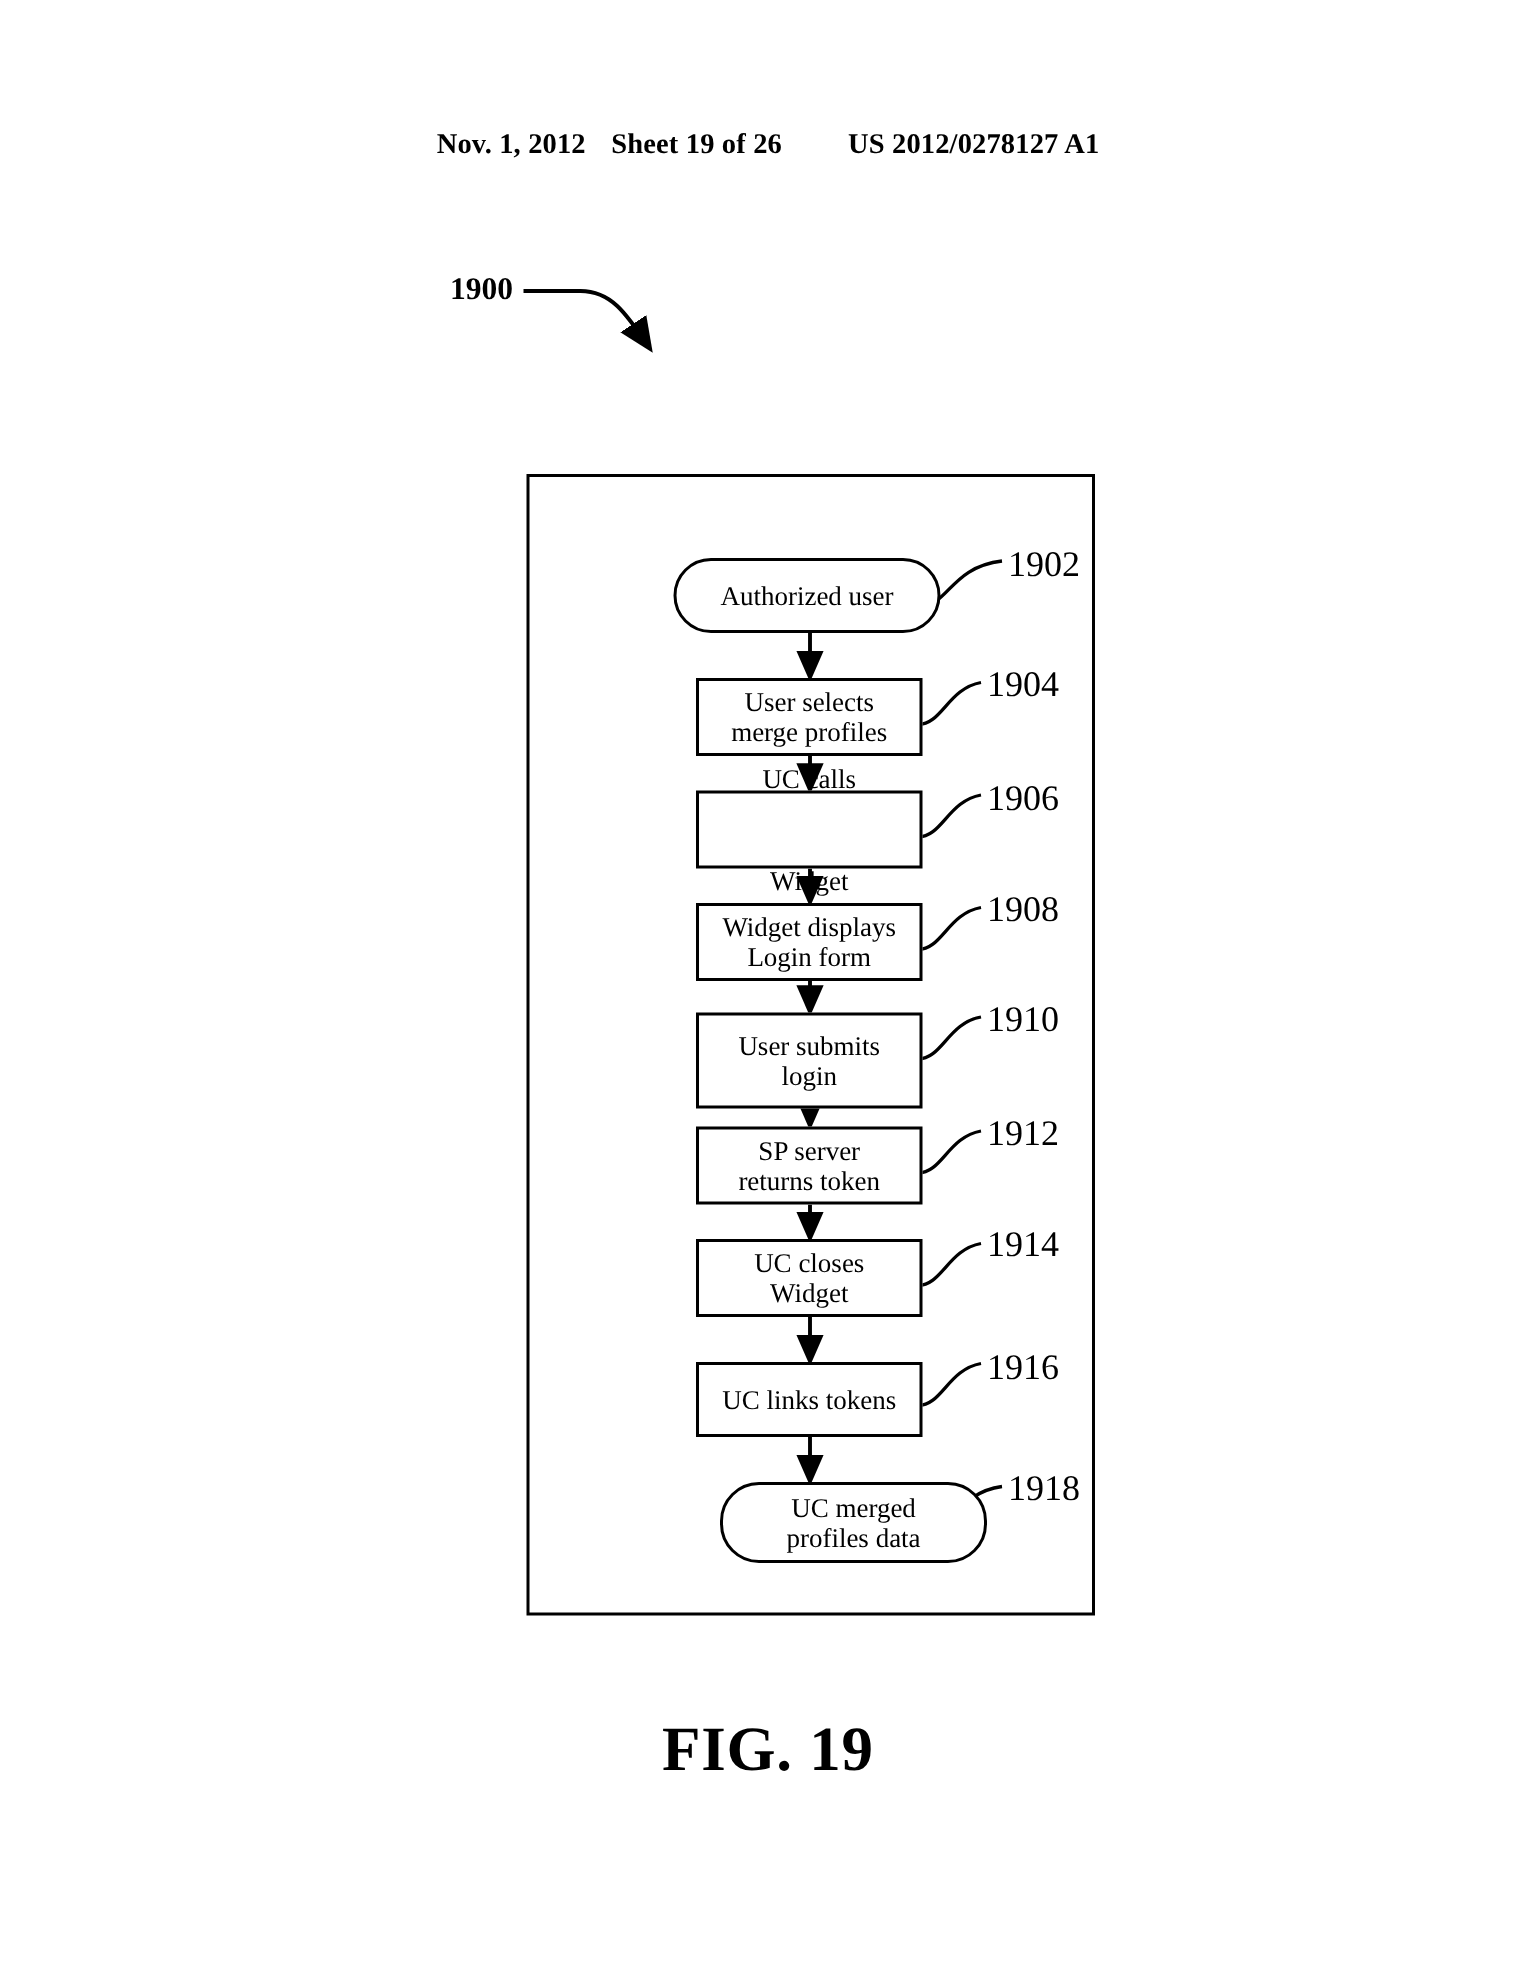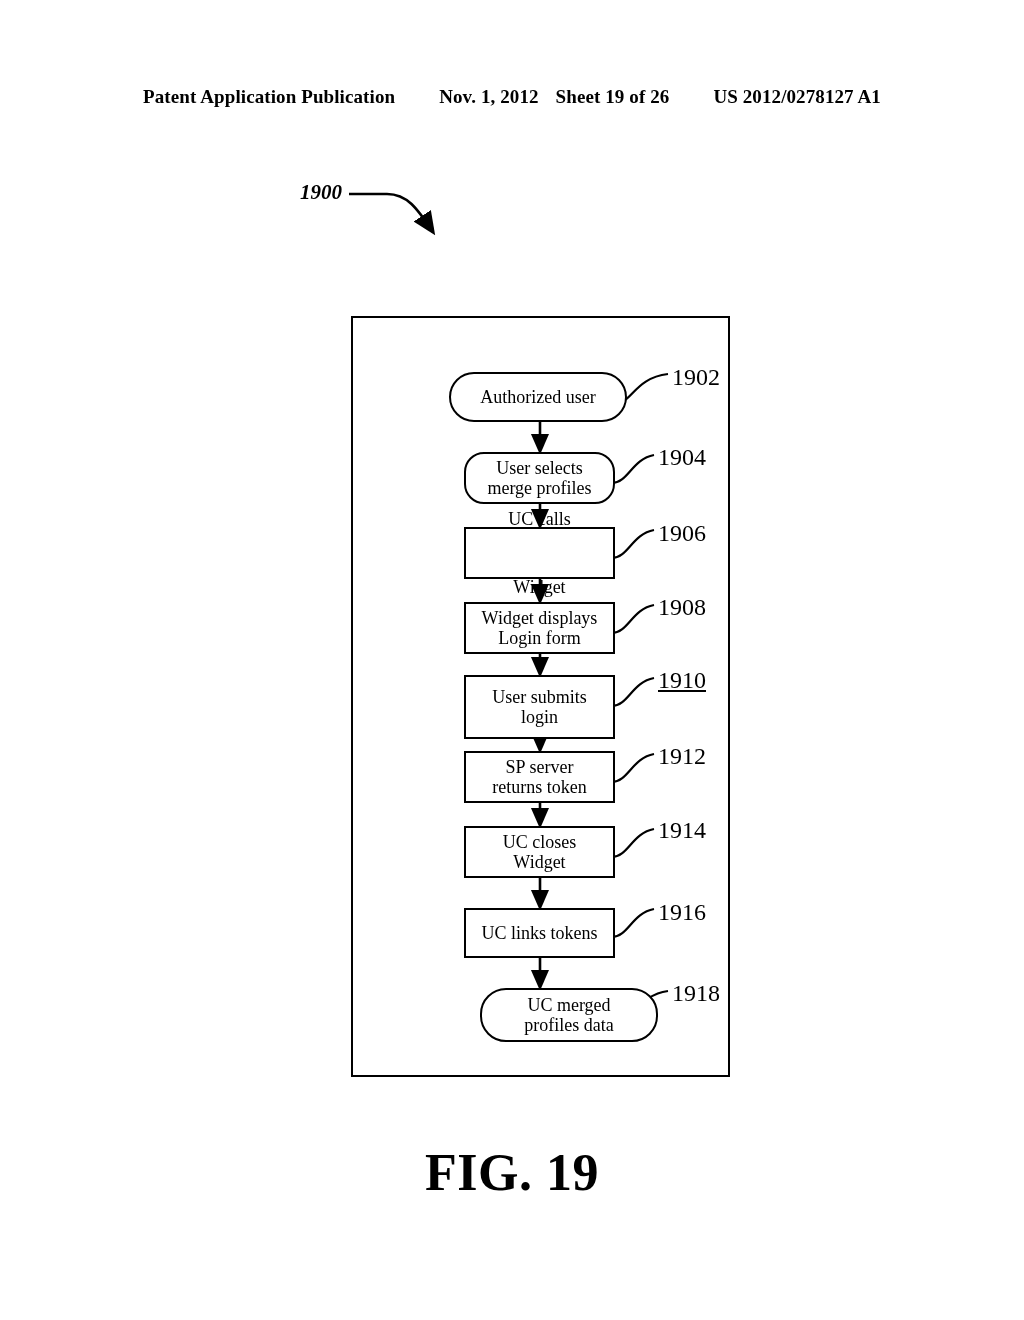--- a/index.html
+++ b/index.html
@@ -36,21 +36,20 @@
   .page-header .hdr-sheet { margin-right: 44px; }
   .page-header .hdr-num   { margin-right: 0; }
 
   
   .fig-ref-label {
     position: absolute;
     left: 300px;
     top: 180px;
     font-size: 21px;
     font-weight: bold;
-    font-style: italic;
   }
   .fig-ref-arrow {
     position: absolute;
     left: 345px;
     top: 170px;
     width: 120px;
     height: 90px;
   }
 
   
@@ -80,21 +79,21 @@
     line-height: 1.12;
     z-index: 3;
   }
   .node.terminal {
     border-radius: 26px;
   }
   .node .line2 { display: block; }
 
   
   #node-1902 { left: 449px; top: 372px; width: 178px; height: 50px; text-align: center; }
-  #node-1904 { left: 464px; top: 452px; width: 151px; height: 52px; border-radius: 20px; }
+  #node-1904 { left: 464px; top: 452px; width: 151px; height: 52px; }
   #node-1906 { left: 464px; top: 527px; width: 151px; height: 52px; gap: 48px; }
   #node-1908 { left: 464px; top: 602px; width: 151px; height: 52px; }
   #node-1910 { left: 464px; top: 675px; width: 151px; height: 64px; }
   #node-1912 { left: 464px; top: 751px; width: 151px; height: 52px; }
   #node-1914 { left: 464px; top: 826px; width: 151px; height: 52px; }
   #node-1916 { left: 464px; top: 908px; width: 151px; height: 50px; }
   #node-1918 { left: 480px; top: 988px; width: 178px; height: 54px; }
 
   
   .connector {
@@ -112,43 +111,42 @@
     position: absolute;
     font-size: 24px;
     line-height: 1;
     white-space: nowrap;
     z-index: 4;
   }
   #ref-1902 { left: 672px; top: 365px; }
   #ref-1904 { left: 658px; top: 445px; }
   #ref-1906 { left: 658px; top: 521px; }
   #ref-1908 { left: 658px; top: 595px; }
-  #ref-1910 { left: 658px; top: 668px; text-decoration: underline; }
+  #ref-1910 { left: 658px; top: 668px; }
   #ref-1912 { left: 658px; top: 744px; }
   #ref-1914 { left: 658px; top: 818px; }
   #ref-1916 { left: 658px; top: 900px; }
   #ref-1918 { left: 672px; top: 981px; }
 
   
   .fig-caption {
     position: absolute;
     left: 0;
     top: 1143px;
     width: 1024px;
     text-align: center;
-    font-size: 52px;
+    font-size: 42px;
     font-weight: bold;
     letter-spacing: 0.5px;
   }
 </style>
 </head>
 <body>
 
 <div class="page-header">
-  <span class="hdr-pub">Patent Application Publication</span>
   <span class="hdr-date">Nov. 1, 2012</span>
   <span class="hdr-sheet">Sheet 19 of 26</span>
   <span class="hdr-num">US 2012/0278127 A1</span>
 </div>
 
 <div class="fig-ref-label">1900</div>
 <svg class="fig-ref-arrow" viewBox="0 0 120 90">
   <defs>
     <marker id="arrowhead-lead" markerWidth="9" markerHeight="9" refX="7.5" refY="4" orient="auto">
       <path d="M0,0 L9,4 L0,8 z" fill="#000"></path>

